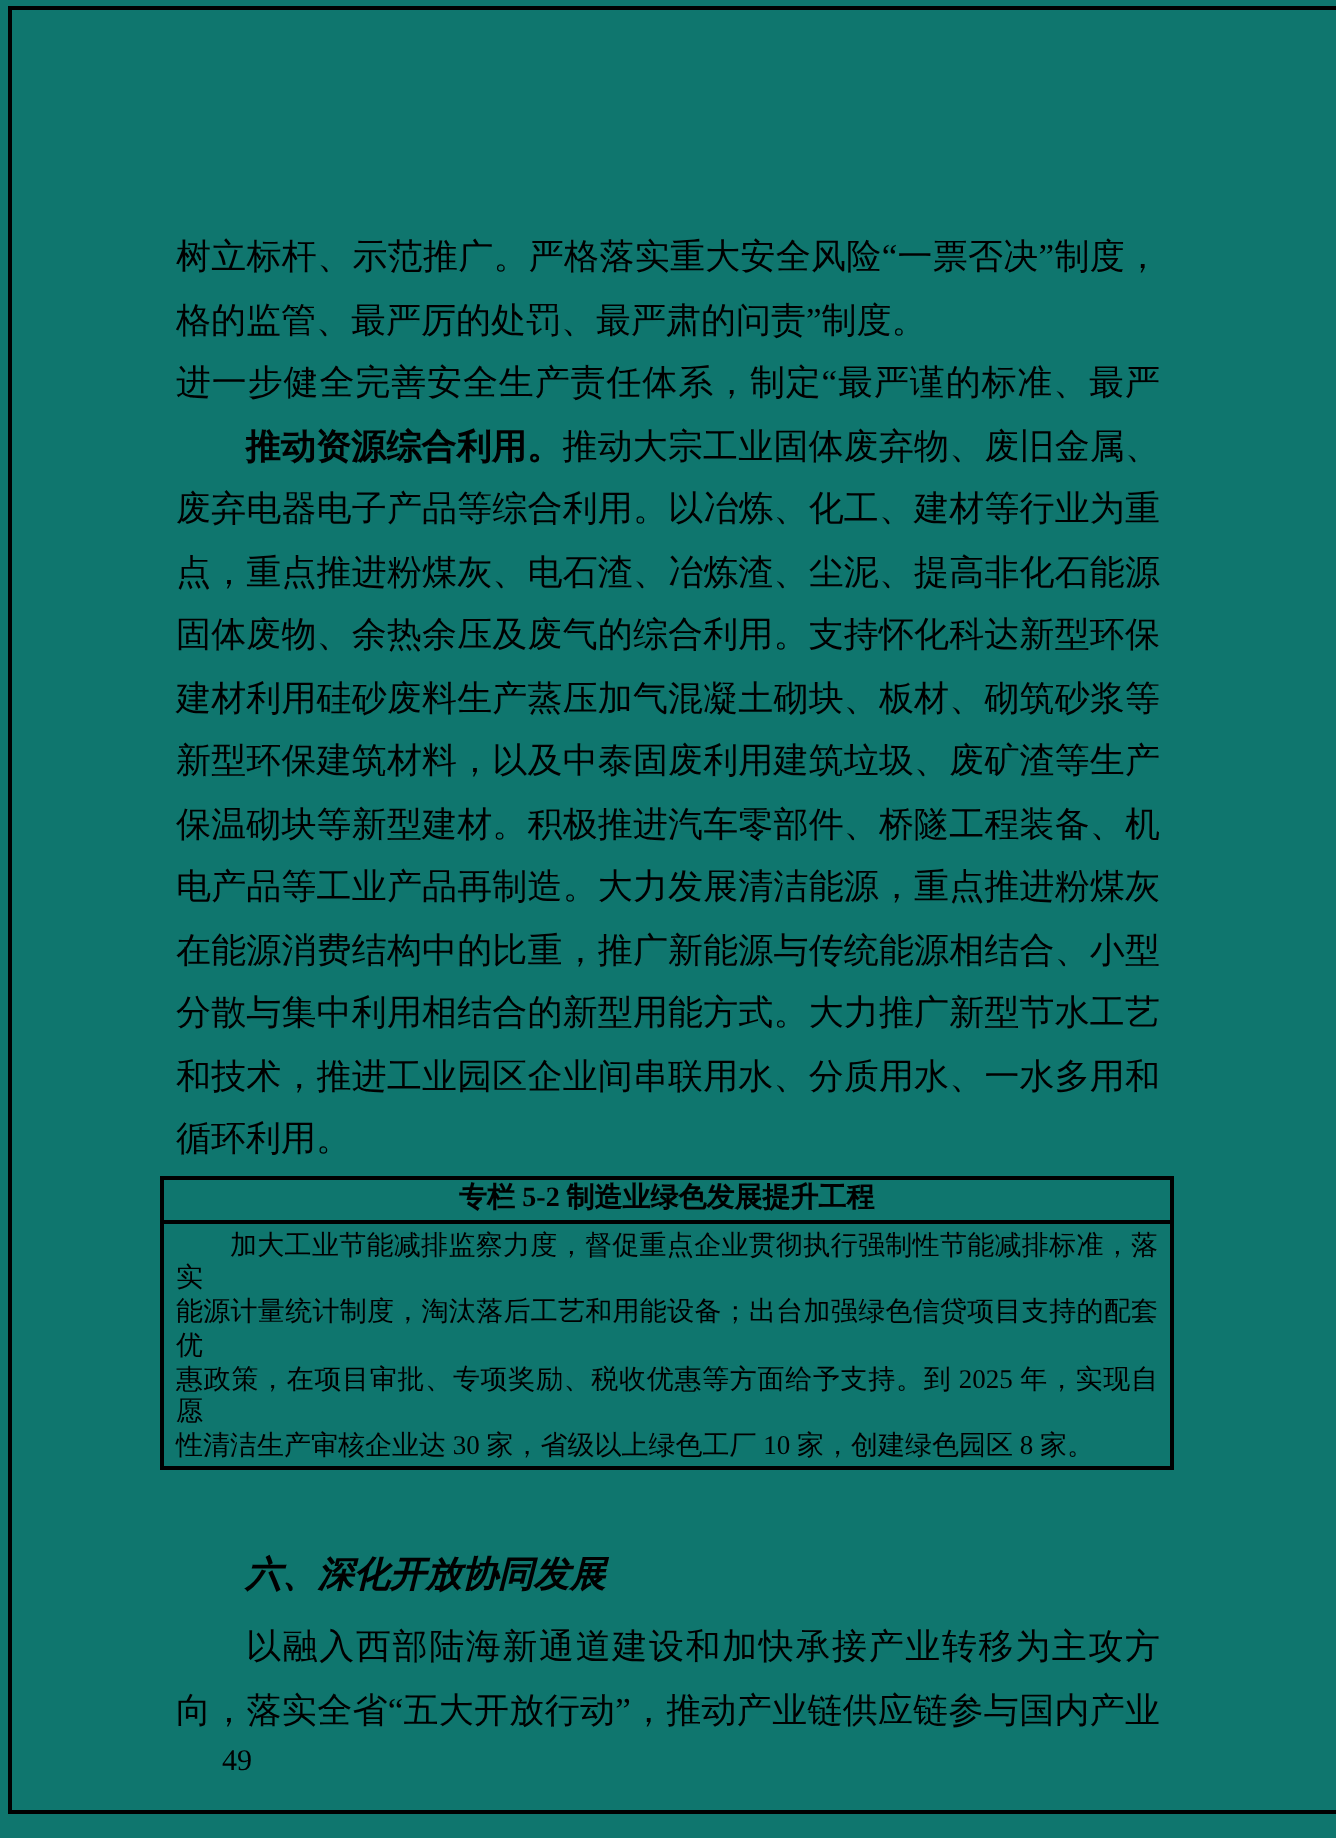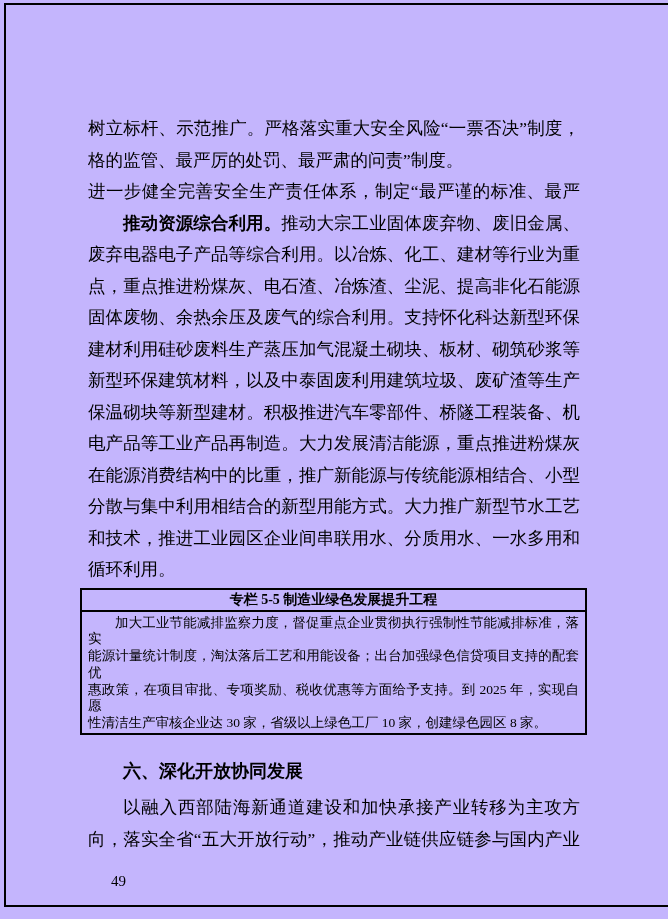--- a/index.html
+++ b/index.html
@@ -6,21 +6,21 @@
     margin: 0;
     padding: 0;
     background: #ffffff;
     font-family: "Liberation Serif", "DejaVu Serif", serif;
     color: #000000;
   }
   .page {
     position: relative;
     width: 668px;
     height: 919px;
-    background: #c4b5fd;
+    background: #0f766e;
     overflow: hidden;
   }
   .page-border {
     position: absolute;
     left: 4px;
     top: 3px;
     width: 692px;   
     height: 904px;
     border: 2px solid #000000;
     box-sizing: border-box;
@@ -64,25 +64,26 @@
     font-size: 13.5px;
     line-height: 16.8px;
     text-align: justify;
     text-align-last: justify;
     text-justify: inter-ideograph;
   }
   .box-line.indent-sm { text-indent: 27px; }
   .box-line.last { text-align-last: left; }
 
   .heading {
-    margin: 24px 0 0 0;
+    margin: 40px 0 0 0;
     font-size: 18px;
     font-weight: bold;
     line-height: 24px;
     text-indent: 35px;
+    font-style: italic;
   }
   .para-opening { margin-top: 8px; }
   .para-opening .line { height: 32px; line-height: 32px; }
 
   .page-number {
     position: absolute;
     left: 111px;
     top: 872px;
     font-size: 15px;
     line-height: 18px;
@@ -112,21 +113,21 @@
       <div class="line">新型环保建筑材料，以及中泰固废利用建筑垃圾、废矿渣等生产</div>
       <div class="line">保温砌块等新型建材。积极推进汽车零部件、桥隧工程装备、机</div>
       <div class="line">电产品等工业产品再制造。大力发展清洁能源，重点推进粉煤灰</div>
       <div class="line">在能源消费结构中的比重，推广新能源与传统能源相结合、小型</div>
       <div class="line">分散与集中利用相结合的新型用能方式。大力推广新型节水工艺</div>
       <div class="line">和技术，推进工业园区企业间串联用水、分质用水、一水多用和</div>
       <div class="line last">循环利用。</div>
     </div>
 
     <div class="box">
-      <div class="box-title">专栏 5-5 制造业绿色发展提升工程</div>
+      <div class="box-title">专栏 5-2 制造业绿色发展提升工程</div>
       <div class="box-body">
         <div class="box-line indent-sm">加大工业节能减排监察力度，督促重点企业贯彻执行强制性节能减排标准，落实</div>
         <div class="box-line">能源计量统计制度，淘汰落后工艺和用能设备；出台加强绿色信贷项目支持的配套优</div>
         <div class="box-line">惠政策，在项目审批、专项奖励、税收优惠等方面给予支持。到 2025 年，实现自愿</div>
         <div class="box-line last">性清洁生产审核企业达 30 家，省级以上绿色工厂 10 家，创建绿色园区 8 家。</div>
       </div>
     </div>
 
     <div class="heading">六、深化开放协同发展</div>
 

